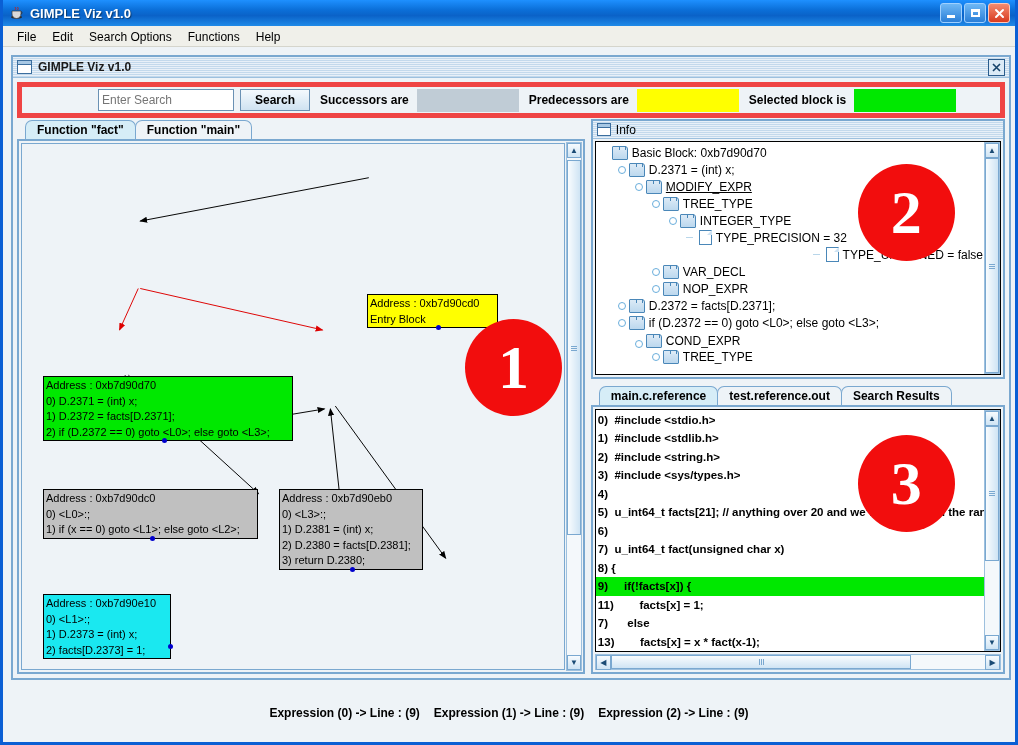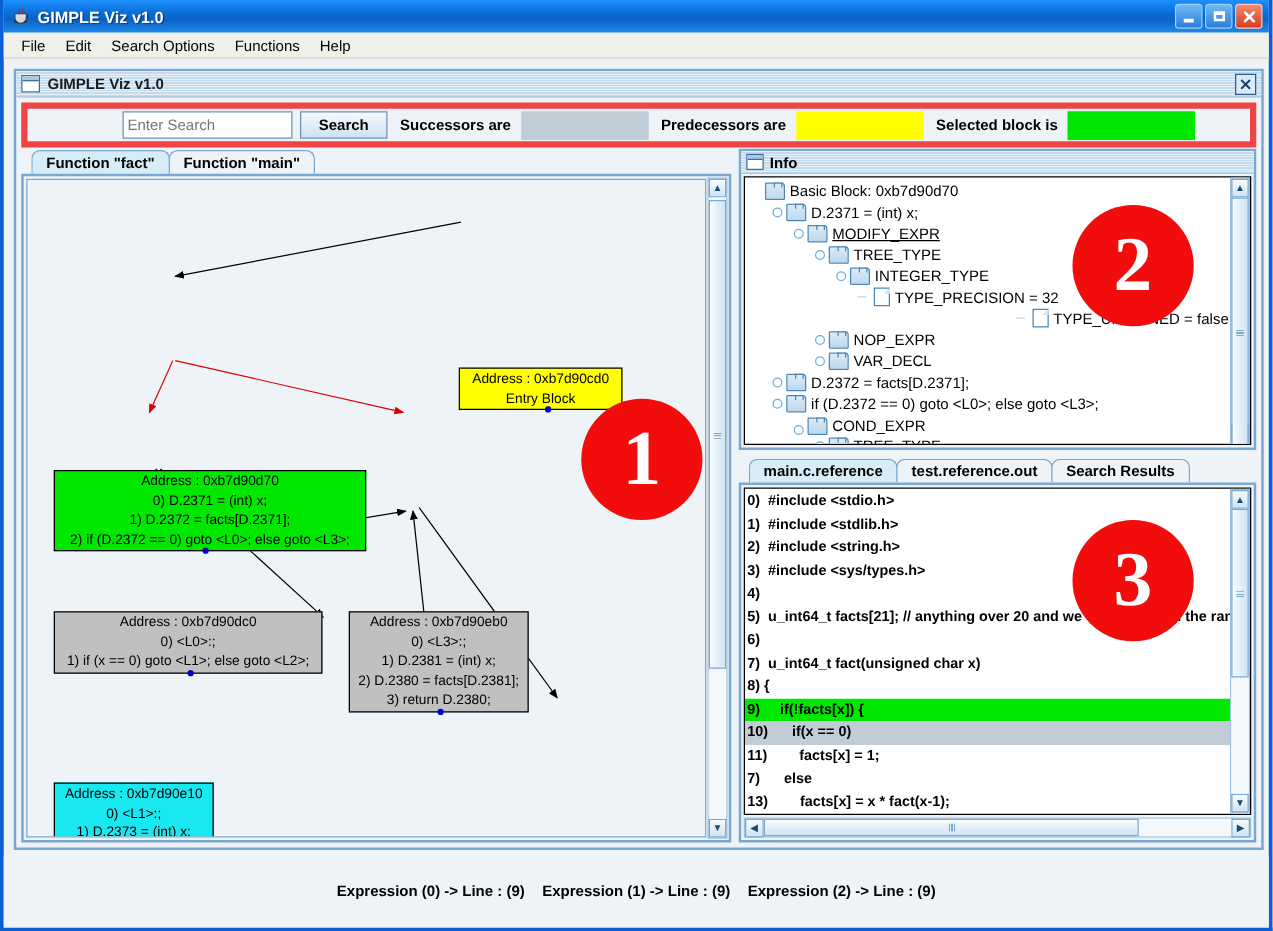--- a/index.html
+++ b/index.html
@@ -197,21 +197,21 @@
     position: absolute;
     border: 1px solid #000;
     box-sizing: border-box;
     font-size: 11px;
     line-height: 15.5px;
     color: #000;
     padding: 1px 2px 0 2px;
     white-space: nowrap;
     font-family: "Liberation Sans", sans-serif;
   }
-  .bb div { pointer-events: none; text-align: center; }
+  .bb div { pointer-events: none; }
   .bb-yellow { background: #ffff00; }
   .bb-green  { background: #00e800; }
   .bb-gray   { background: #c0c0c0; }
   .bb-cyan   { background: #1ae8f0; }
   .anchor { position:absolute; width:5px; height:5px; background:#0000cc; border-radius:50%;}
   
   .vscroll {
     position: absolute; right: 1px; top: 1px; bottom: 1px;
     width: 16px;
     background: #eef3f7;
@@ -270,21 +270,21 @@
   .info-title {
     height: 17px;
     background: repeating-linear-gradient(
       to bottom,
       #e8f0f8 0px, #e8f0f8 1px, #c3d9ec 1px, #c3d9ec 2px);
     border-bottom: 1px solid #9dc0de;
     display:flex; align-items:center; padding-left:4px;
   }
   .info-title .if-icon { width:12px; height:11px; background:#fff; border:1px solid #3c6e9e; margin-right:5px; position:relative;}
   .info-title .if-icon:after{content:"";position:absolute;left:0;top:0;right:0;height:3px;background:#a8c8e4;border-bottom:1px solid #3c6e9e;}
-  .info-title span { font-size:12px; font-weight:bold;}
+  .info-title span { font-size:12px; font-weight:normal;}
   .tree-wrap {
     flex: 1;
     margin: 2px;
     border: 1px solid #000;
     background: #fff;
     position: relative;
     overflow: hidden;
   }
   .tree-inner { position:absolute; left:0; top:0; right:17px; bottom:0; overflow:hidden; padding: 2px 0 0 2px;}
   .tnode { display:flex; align-items:center; height:17px; font-size:12px; color:#000; white-space:nowrap;}
@@ -480,21 +480,21 @@
 
             <div class="bb bb-gray" style="left:257px;top:345px;width:144px;">
               <div>Address : 0xb7d90eb0</div>
               <div>0) &lt;L3&gt;:;</div>
               <div>1) D.2381 = (int) x;</div>
               <div>2) D.2380 = facts[D.2381];</div>
               <div>3) return D.2380;</div>
               <span class="anchor" style="left:70px;bottom:-3px;"></span>
             </div>
 
-            <div class="bb bb-cyan" style="left:21px;top:450px;width:128px;margin-top:32px;">
+            <div class="bb bb-cyan" style="left:21px;top:450px;width:128px;">
               <div>Address : 0xb7d90e10</div>
               <div>0) &lt;L1&gt;:;</div>
               <div>1) D.2373 = (int) x;</div>
               <div>2) facts[D.2373] = 1;</div>
               <span class="anchor" style="right:-3px;top:49px;"></span>
             </div>
 
             <div class="badge" style="left:443px;top:175px;width:97px;height:97px;font-size:62px;">1</div>
           </div>
 
@@ -564,28 +564,28 @@
                     <span class="dash"></span>
                   </span>
                   <span class="ticon-leaf"></span>
                   <span>TYPE_UNSIGNED = false</span>
                 </div>
                 <div class="tnode" style="padding-left: 51px;">
                   <span class="thandle">
                     <span class="knob"></span>
                   </span>
                   <span class="ticon-folder"></span>
+                  <span>VAR_DECL</span>
+                </div>
+                <div class="tnode" style="padding-left: 51px;">
+                  <span class="thandle">
+                    <span class="knob"></span>
+                  </span>
+                  <span class="ticon-folder"></span>
                   <span>NOP_EXPR</span>
-                </div>
-                <div class="tnode" style="padding-left: 51px;">
-                  <span class="thandle">
-                    <span class="knob"></span>
-                  </span>
-                  <span class="ticon-folder"></span>
-                  <span>VAR_DECL</span>
                 </div>
                 <div class="tnode" style="padding-left: 17px;">
                   <span class="thandle">
                     <span class="knob"></span>
                   </span>
                   <span class="ticon-folder"></span>
                   <span>D.2372 = facts[D.2371];</span>
                 </div>
                 <div class="tnode" style="padding-left: 17px;">
                   <span class="thandle">
@@ -632,21 +632,20 @@
                   <div class="cline">0)  #include &lt;stdio.h&gt;</div>
                   <div class="cline">1)  #include &lt;stdlib.h&gt;</div>
                   <div class="cline">2)  #include &lt;string.h&gt;</div>
                   <div class="cline">3)  #include &lt;sys/types.h&gt;</div>
                   <div class="cline">4)</div>
                   <div class="cline">5)  u_int64_t facts[21]; // anything over 20 and we've overflowed the range</div>
                   <div class="cline">6)</div>
                   <div class="cline">7)  u_int64_t fact(unsigned char x)</div>
                   <div class="cline">8) {</div>
                   <div class="cline hl-green">9)     if(!facts[x]) {</div>
-                  <div class="cline hl-gray">10)      if(x == 0)</div>
                   <div class="cline">11)        facts[x] = 1;</div>
                   <div class="cline">7)      else</div>
                   <div class="cline">13)        facts[x] = x * fact(x-1);</div>
                 </div>
               <div class="vscroll" style="top:0;bottom:0;right:0;">
                 <div class="arrow">▲</div>
                 <div class="track">
                   <div class="thumb" style="top:0px;height:135px;"></div>
                 </div>
                 <div class="arrow">▼</div>

